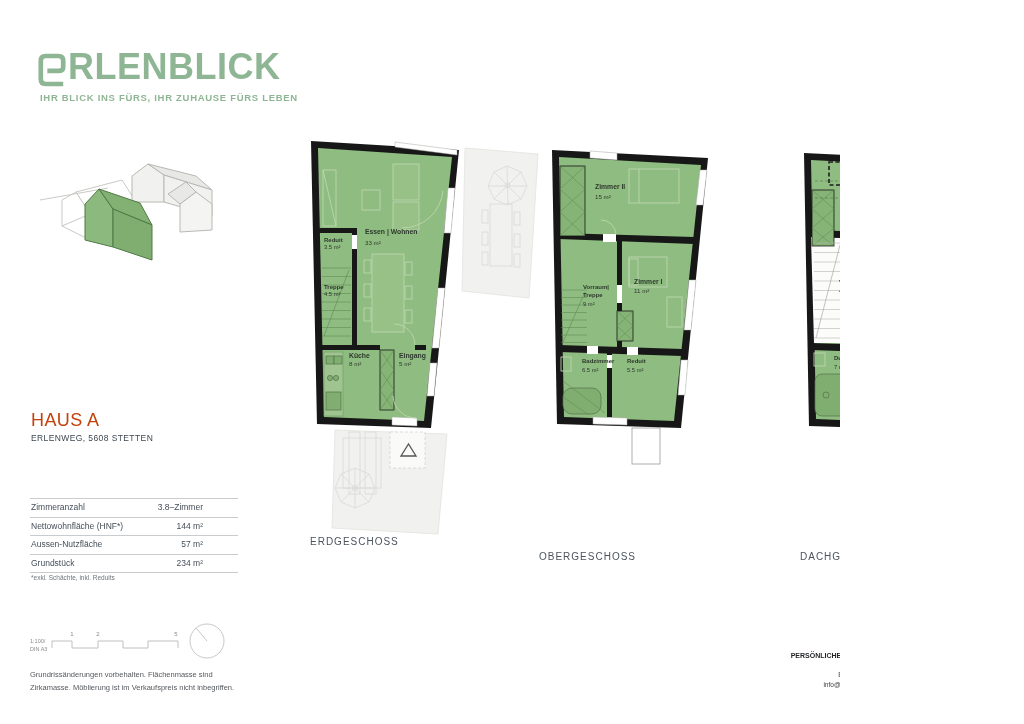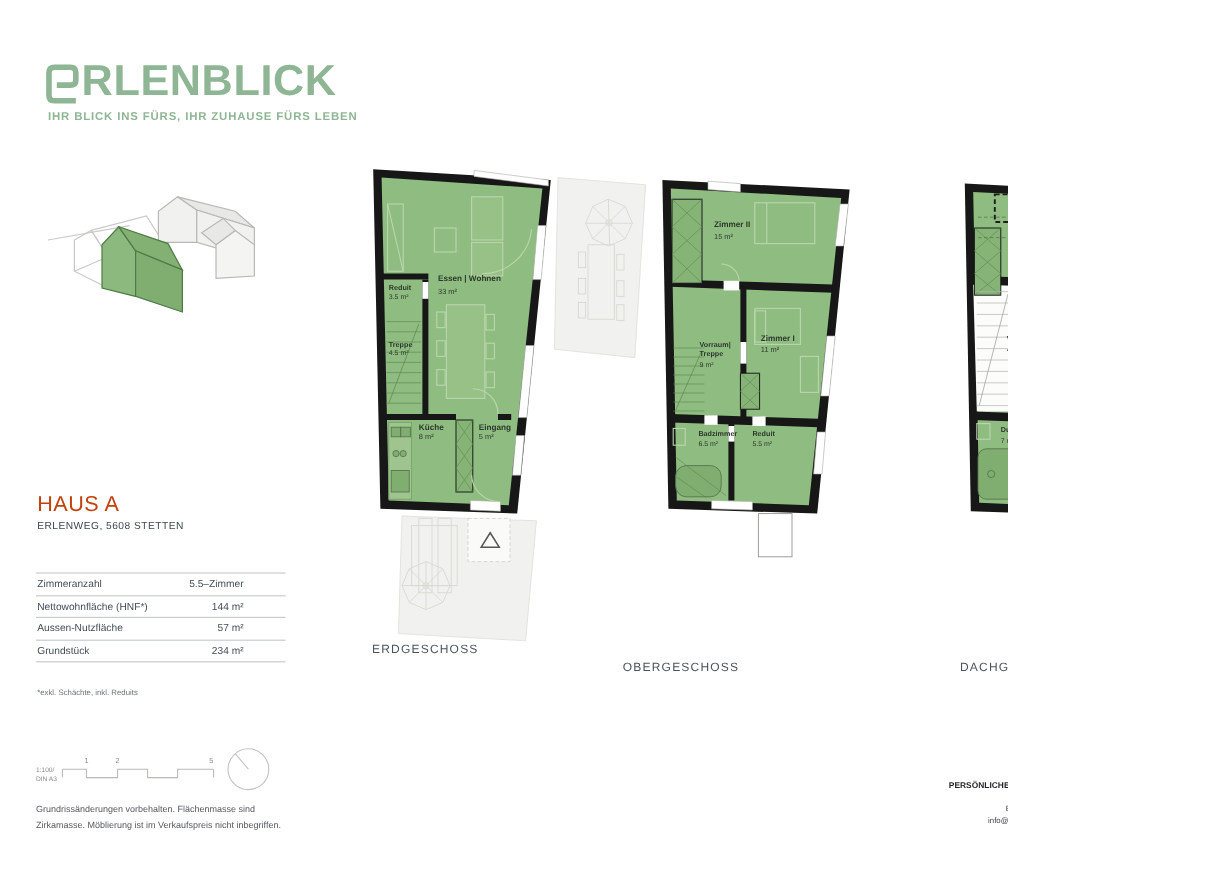--- a/index.html
+++ b/index.html
@@ -85,24 +85,24 @@
     <g stroke="#4f7a45" stroke-width="1">
       <polygon points="45,100 45,64 59,49 73,69 73,107" fill="#8cb97d"></polygon>
       <polygon points="59,49 100,63 112,85 73,69" fill="#82b173"></polygon>
       <polygon points="73,107 73,69 112,85 112,120" fill="#7fae70"></polygon>
     </g>
   </svg>
 
   <div class="abs ptitle" style="left:31px;top:410px">HAUS A</div>
   <div class="abs paddr" style="left:31px;top:433px">ERLENWEG, 5608 STETTEN</div>
 
-  <div class="abs spec-table" style="left:30px;top:477px">
+  <div class="abs spec-table" style="left:30px;top:498px">
     <div class="spec-row">
       <span class="spec-label">Zimmeranzahl</span>
-      <span class="spec-value">5.5–Zimmer</span>
+      <span class="spec-value">3.8–Zimmer</span>
     </div>
     <div class="spec-row">
       <span class="spec-label">Nettowohnfläche (HNF*)</span>
       <span class="spec-value">144 m²</span>
     </div>
     <div class="spec-row">
       <span class="spec-label">Aussen-Nutzfläche</span>
       <span class="spec-value">57 m²</span>
     </div>
     <div class="spec-row">
@@ -431,21 +431,21 @@
     <text class="ra" x="87" y="148">11 m²</text>
     <text class="rs" x="39" y="212">Dusche</text>
     <text class="rsa" x="39" y="221">7 m²</text>
     <text class="rs" x="82" y="204">Reduit</text>
     <text class="rsa" x="82" y="213">6 m²</text>
     <text class="ann" x="74" y="220">Raumhöhe 1.80 m</text>
     <text class="ann" x="74" y="237">Raumhöhe 1.50 m</text>
   </svg>
 
   <div class="abs floor-label" style="left:310px;top:536px">ERDGESCHOSS</div>
-  <div class="abs floor-label" style="left:519px;top:551px">OBERGESCHOSS</div>
+  <div class="abs floor-label" style="left:539px;top:551px">OBERGESCHOSS</div>
   <div class="abs floor-label" style="left:800px;top:551px">DACHGESCHOSS</div>
 
   <svg class="abs" style="left:25px;top:618px" width="215" height="50" viewBox="0 0 215 50">
     <text x="5" y="25" font-size="5.5" fill="#8a8a88">1:100/</text>
     <text x="5" y="33" font-size="5.5" fill="#8a8a88">DIN A3</text>
     <path d="M27,23 H47 V30 H73 V23 H98 V30 H123 V23 H153" fill="none" stroke="#b9b9b6" stroke-width="0.9"></path>
     <line x1="27" y1="23" x2="27" y2="30" stroke="#b9b9b6" stroke-width="0.9"></line>
     <line x1="153" y1="23" x2="153" y2="30" stroke="#b9b9b6" stroke-width="0.9"></line>
     <text x="47" y="18" font-size="6" fill="#8a8a88" text-anchor="middle">1</text>
     <text x="73" y="18" font-size="6" fill="#8a8a88" text-anchor="middle">2</text>

